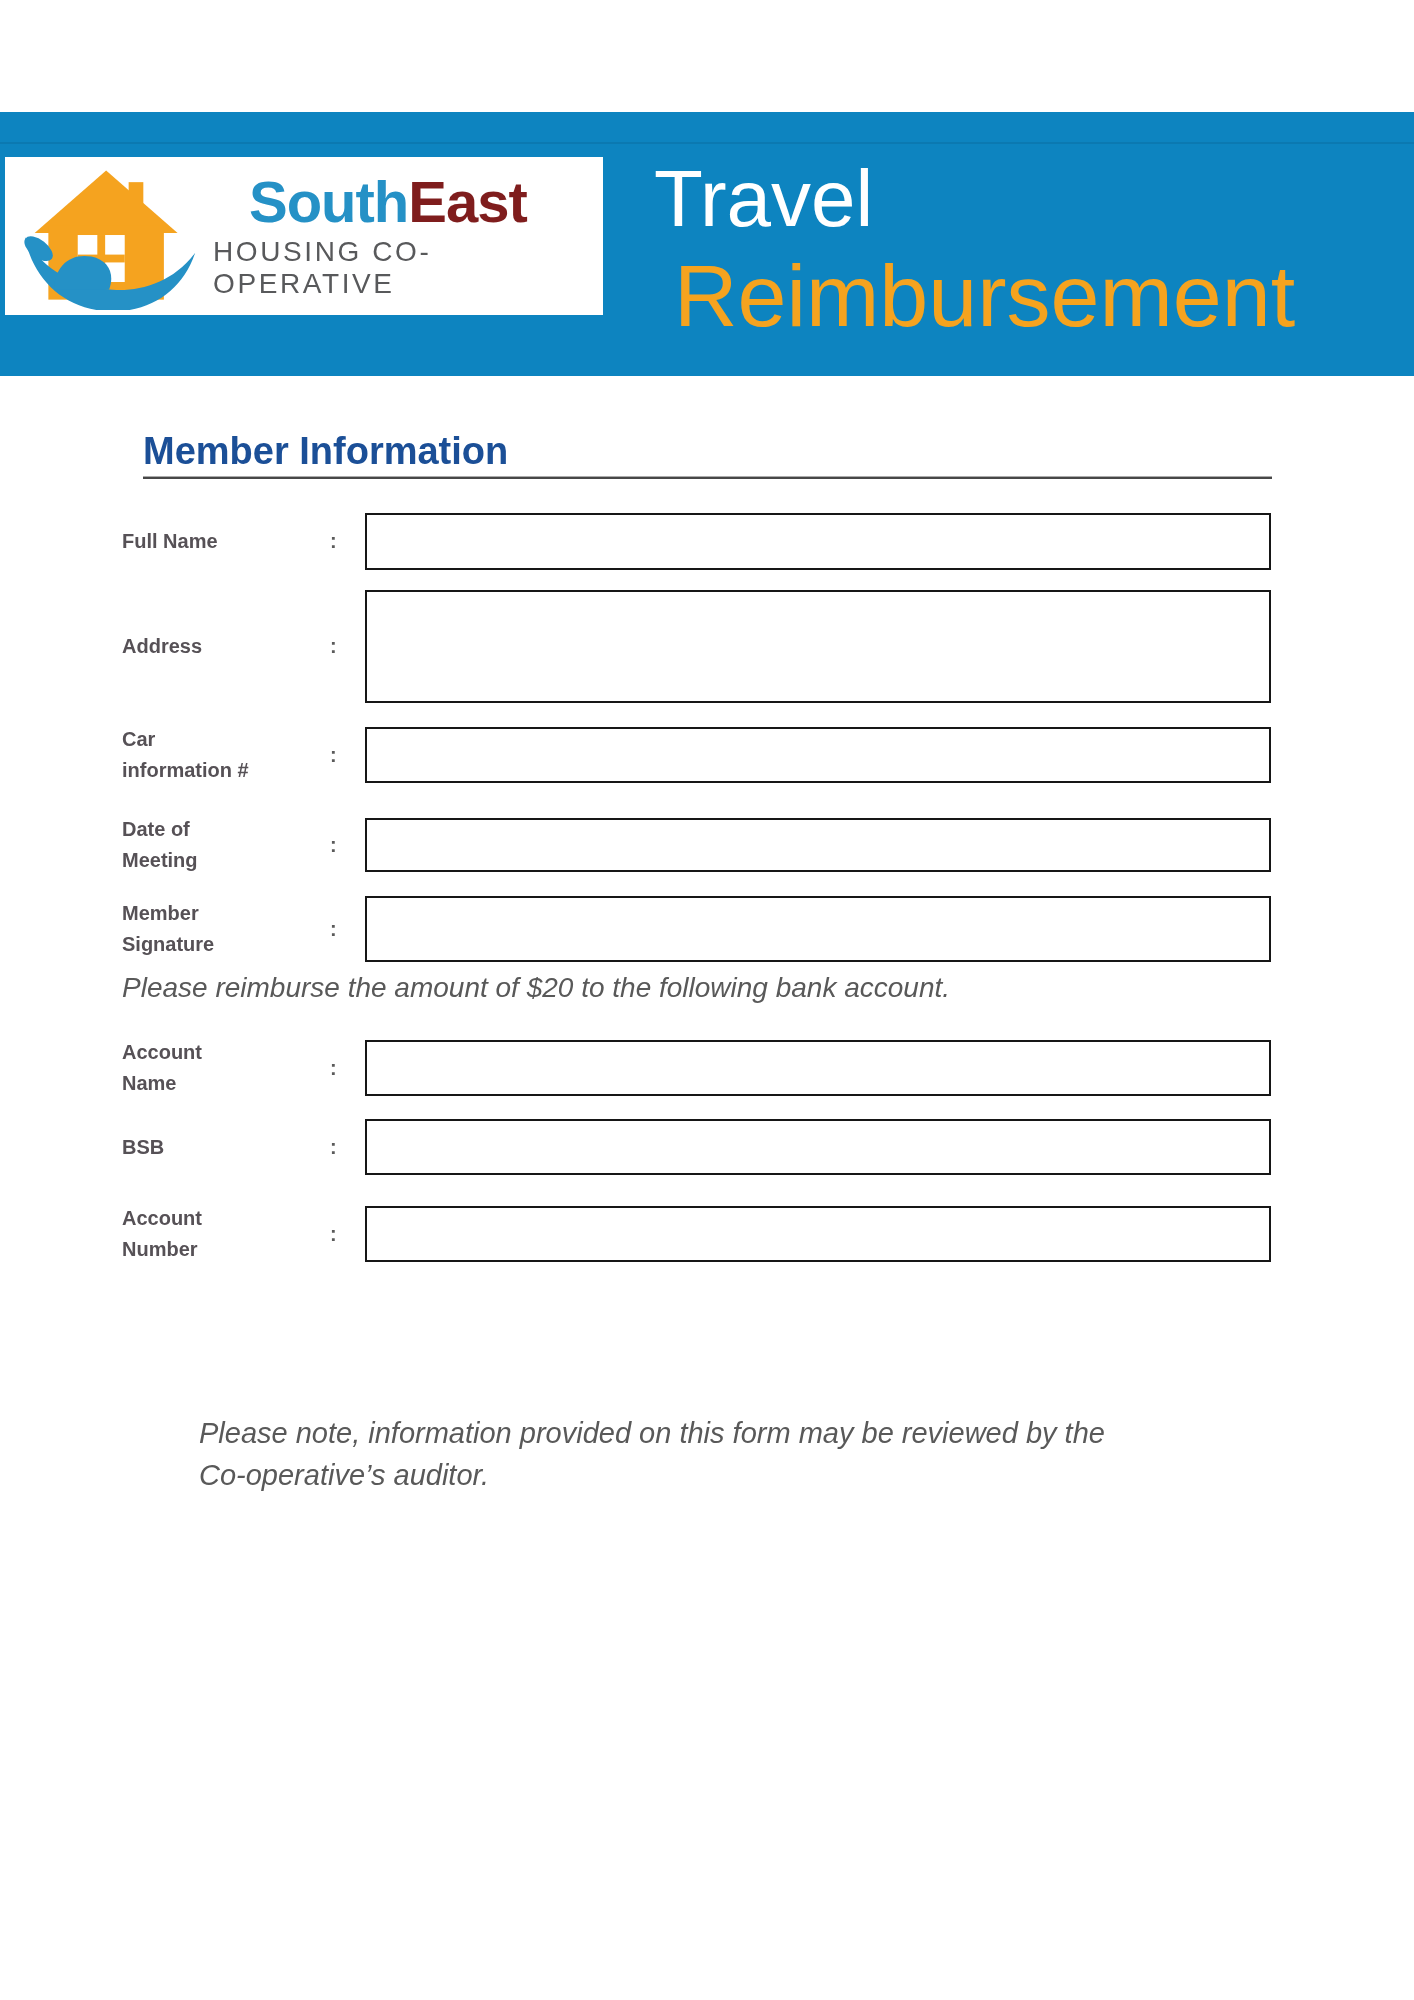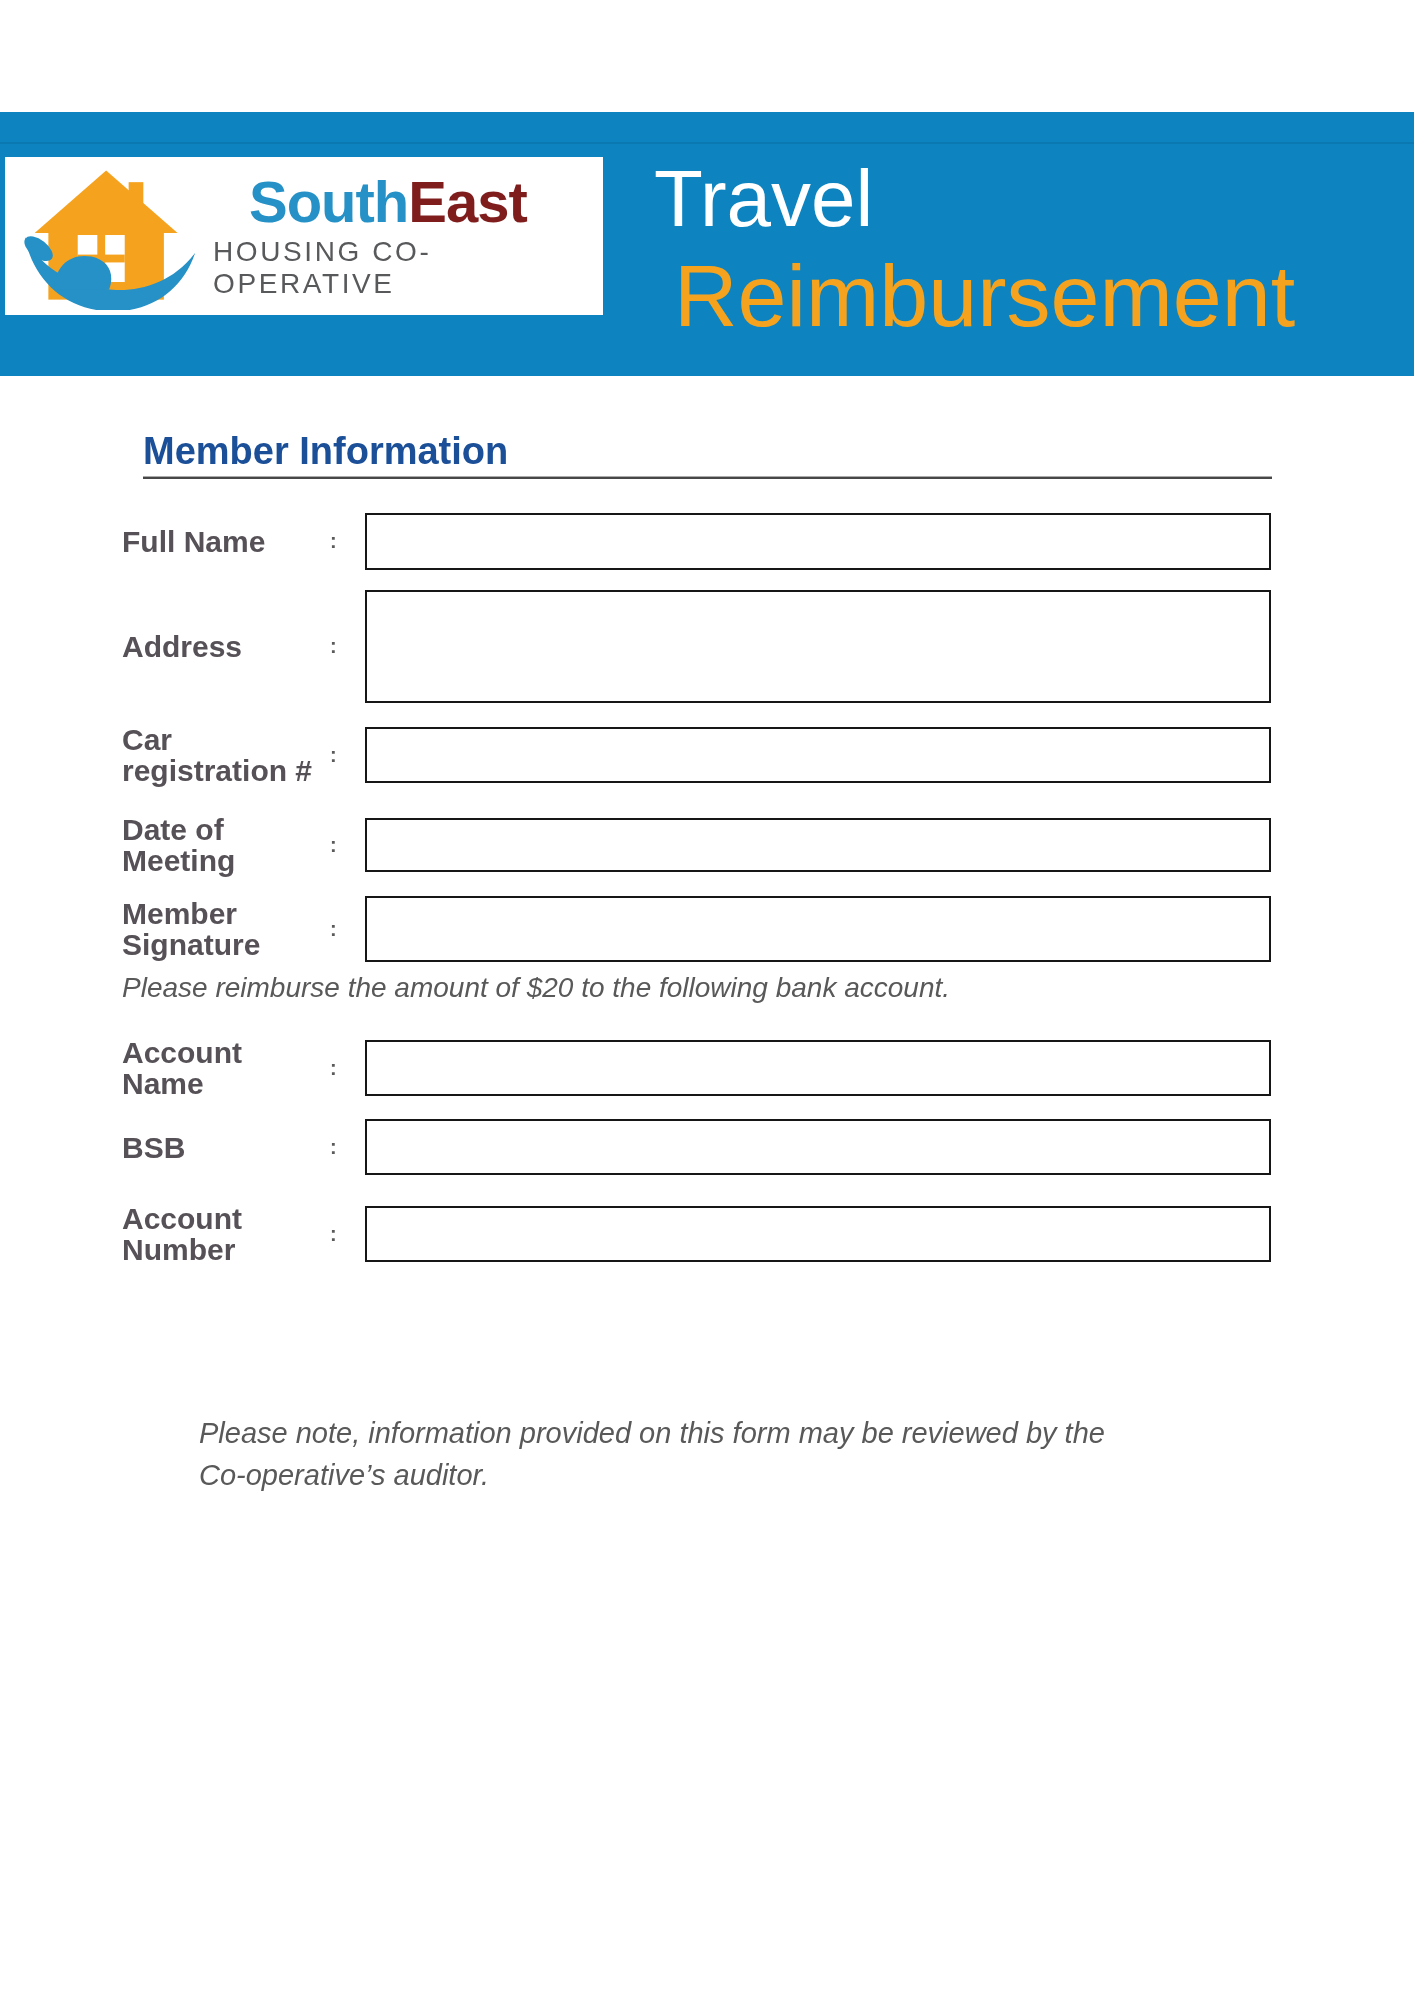--- a/index.html
+++ b/index.html
@@ -32,21 +32,21 @@
     position:absolute; left:143px; top:430px; font-size:38px; font-weight:700; color:#1B4F97;
   }
   .heading-rule {
     position:absolute; left:143px; top:477px; width:1129px; height:2px;
     background:#474747; box-shadow:0 -1px 0 #ababab;
   }
 
   
   .field-row { position:absolute; left:122px; width:1149px; display:flex; align-items:center; }
   .flabel {
-    width:208px; flex:0 0 auto; font-size:30px; font-weight:700; color:#565156;
+    width:208px; flex:0 0 auto; font-size:20px; font-weight:700; color:#565156;
     line-height:31px; white-space:pre-line;
   }
   .fcolon { width:35px; flex:0 0 auto; font-size:20px; font-weight:700; color:#5a5a5a; }
   .fbox {
     flex:1 1 auto; height:100%; box-sizing:border-box; border:2px solid #161616;
     background:#ffffff; font-family:"Liberation Sans", sans-serif; font-size:26px;
     color:#333333; padding:0 12px; outline:none; resize:none;
   }
   textarea.fbox { padding-top:10px; }
 
@@ -110,21 +110,21 @@
   </div>
 
   <div class="field-row r-address">
     <div class="flabel">Address</div>
     <div class="fcolon">:</div>
     <textarea class="fbox" style=""></textarea>
   </div>
 
   <div class="field-row r-carreg">
     <div class="flabel">Car
-registration #</div>
+information #</div>
     <div class="fcolon">:</div>
     <input class="fbox" type="text" value="" style="">
   </div>
 
   <div class="field-row r-date">
     <div class="flabel">Date of
 Meeting</div>
     <div class="fcolon">:</div>
     <input class="fbox" type="text" value="" style="">
   </div>

